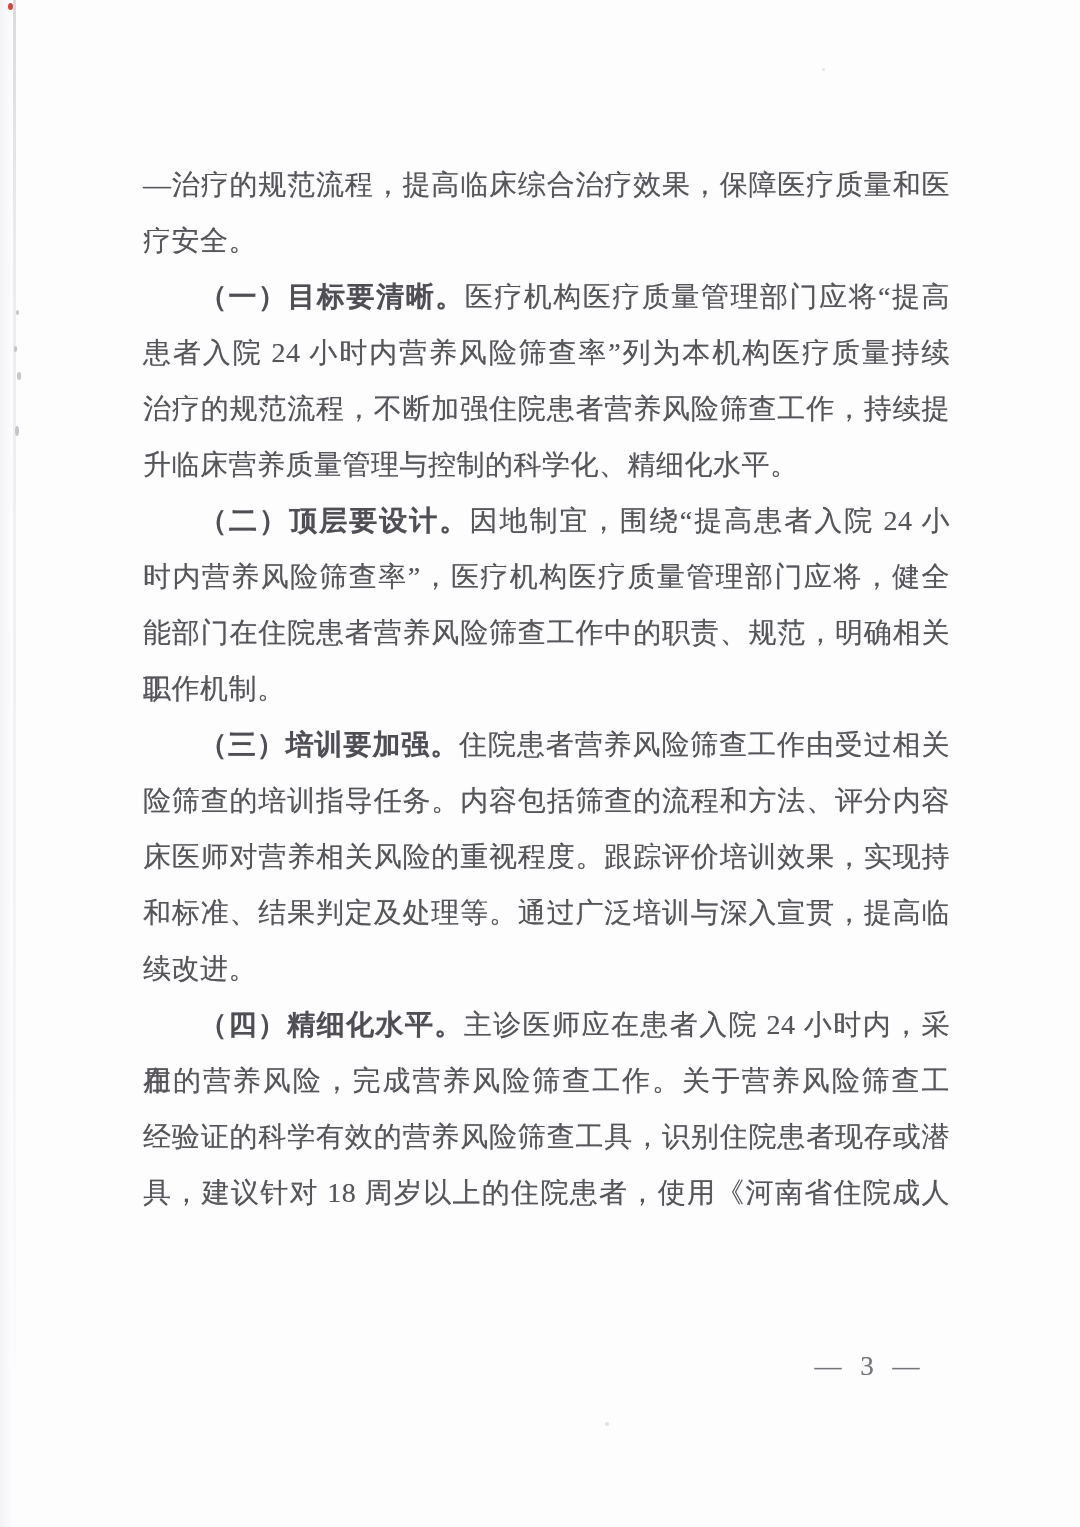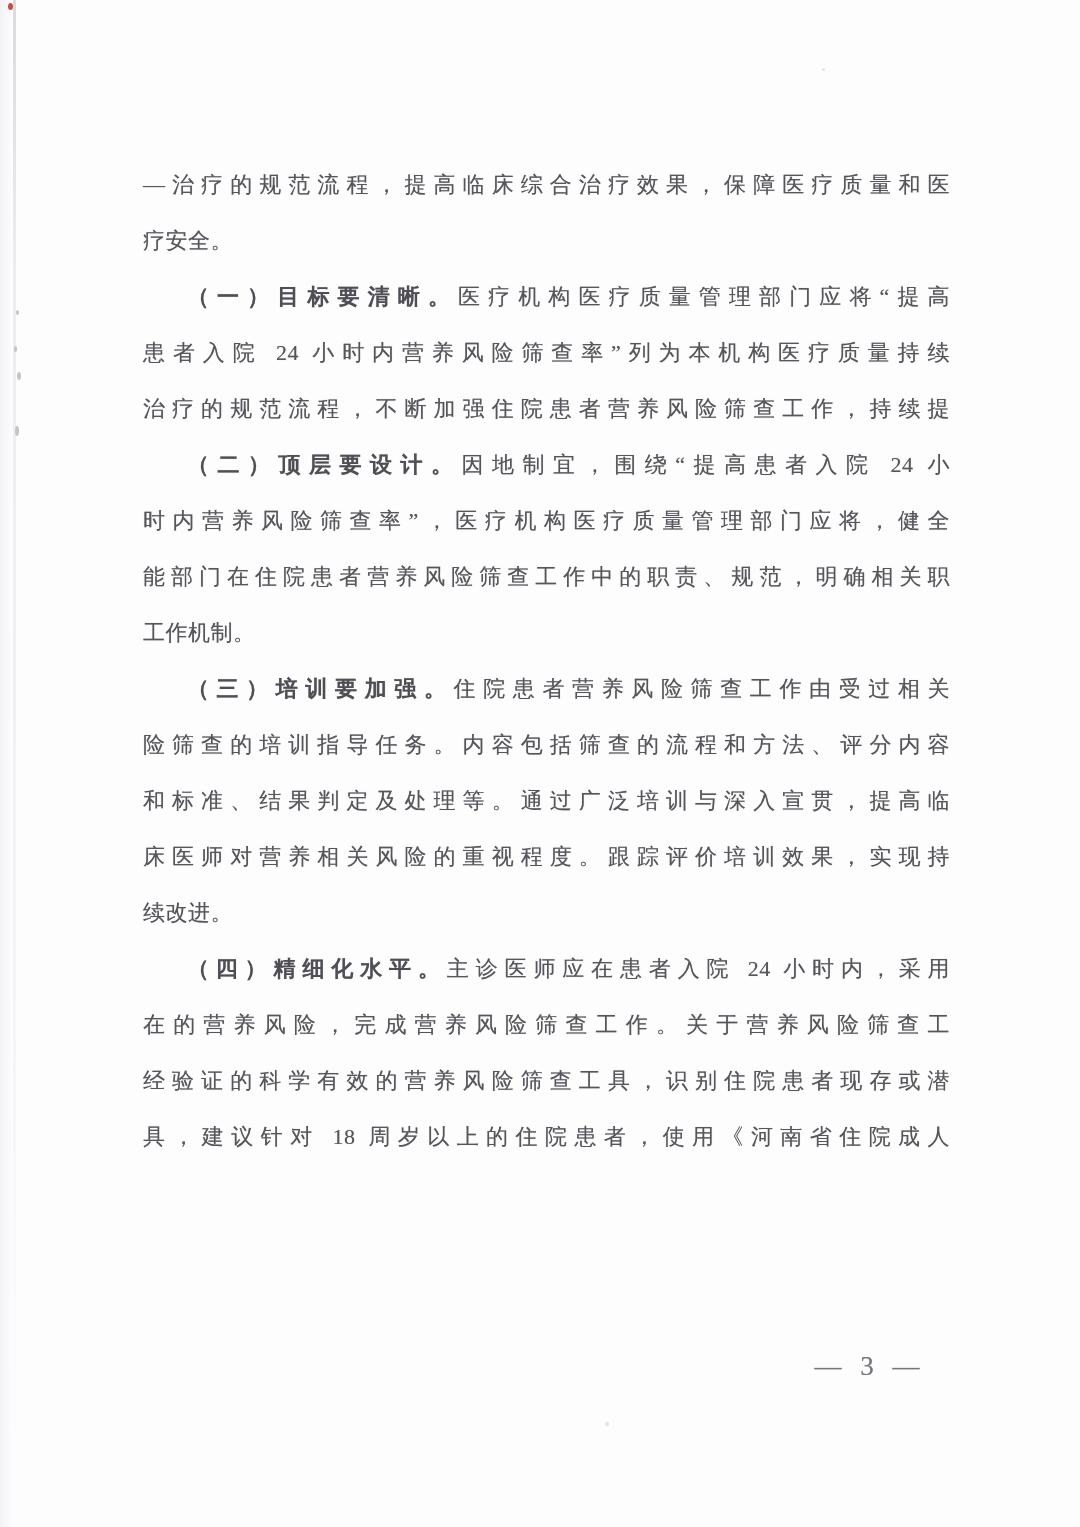--- a/index.html
+++ b/index.html
@@ -45,21 +45,21 @@
   .text-block {
     position: absolute;
     left: 143px;
     top: 157px;
     width: 807px;
   }
 
   .line {
     height: 56px;
     line-height: 56px;
-    font-size: 22px;
+    font-size: 28px;
     text-align: justify;
     text-align-last: justify;
     white-space: normal;
     letter-spacing: 0.5px;
     
     text-shadow: 0 0 0.7px rgba(95,95,102,0.55);
   }
   .line.end { text-align-last: left; }
   .line.indent { text-indent: 2em; }
   .line .lead { font-weight: bold; color: #4e4e54; }
@@ -94,30 +94,31 @@
   <div class="speck" style="left:605px; top:1422px; width:4px; height:4px; opacity:.5;"></div>
   <div class="speck" style="left:822px; top:68px; width:3px; height:3px; opacity:.4;"></div>
 
   <div class="text-block">
     <div class="line">—治疗的规范流程，提高临床综合治疗效果，保障医疗质量和医</div>
     <div class="line end">疗安全。</div>
 
     <div class="line indent"><span class="lead">（一）目标要清晰。</span><span>医疗机构医疗质量管理部门应将“提高</span></div>
     <div class="line">患者入院 24 小时内营养风险筛查率”列为本机构医疗质量持续</div>
     <div class="line">治疗的规范流程，不断加强住院患者营养风险筛查工作，持续提</div>
+    <div class="line end">升临床营养质量管理与控制的科学化、精细化水平。</div>
 
     <div class="line indent"><span class="lead">（二）顶层要设计。</span><span>因地制宜，围绕“提高患者入院 24 小</span></div>
     <div class="line">时内营养风险筛查率”，医疗机构医疗质量管理部门应将，健全</div>
     <div class="line">能部门在住院患者营养风险筛查工作中的职责、规范，明确相关职</div>
     <div class="line end">工作机制。</div>
 
     <div class="line indent"><span class="lead">（三）培训要加强。</span><span>住院患者营养风险筛查工作由受过相关</span></div>
     <div class="line">险筛查的培训指导任务。内容包括筛查的流程和方法、评分内容</div>
+    <div class="line">床医师对营养相关风险的重视程度。跟踪评价培训效果，实现持</div>
     <div class="line">和标准、结果判定及处理等。通过广泛培训与深入宣贯，提高临</div>
-    <div class="line">床医师对营养相关风险的重视程度。跟踪评价培训效果，实现持</div>
     <div class="line end">续改进。</div>
 
     <div class="line indent"><span class="lead">（四）精细化水平。</span><span>主诊医师应在患者入院 24 小时内，采用</span></div>
     <div class="line">在的营养风险，完成营养风险筛查工作。关于营养风险筛查工</div>
     <div class="line">经验证的科学有效的营养风险筛查工具，识别住院患者现存或潜</div>
     <div class="line">具，建议针对 18 周岁以上的住院患者，使用《河南省住院成人</div>
   </div>
 
   <div class="footer">— 3 —</div>
 

